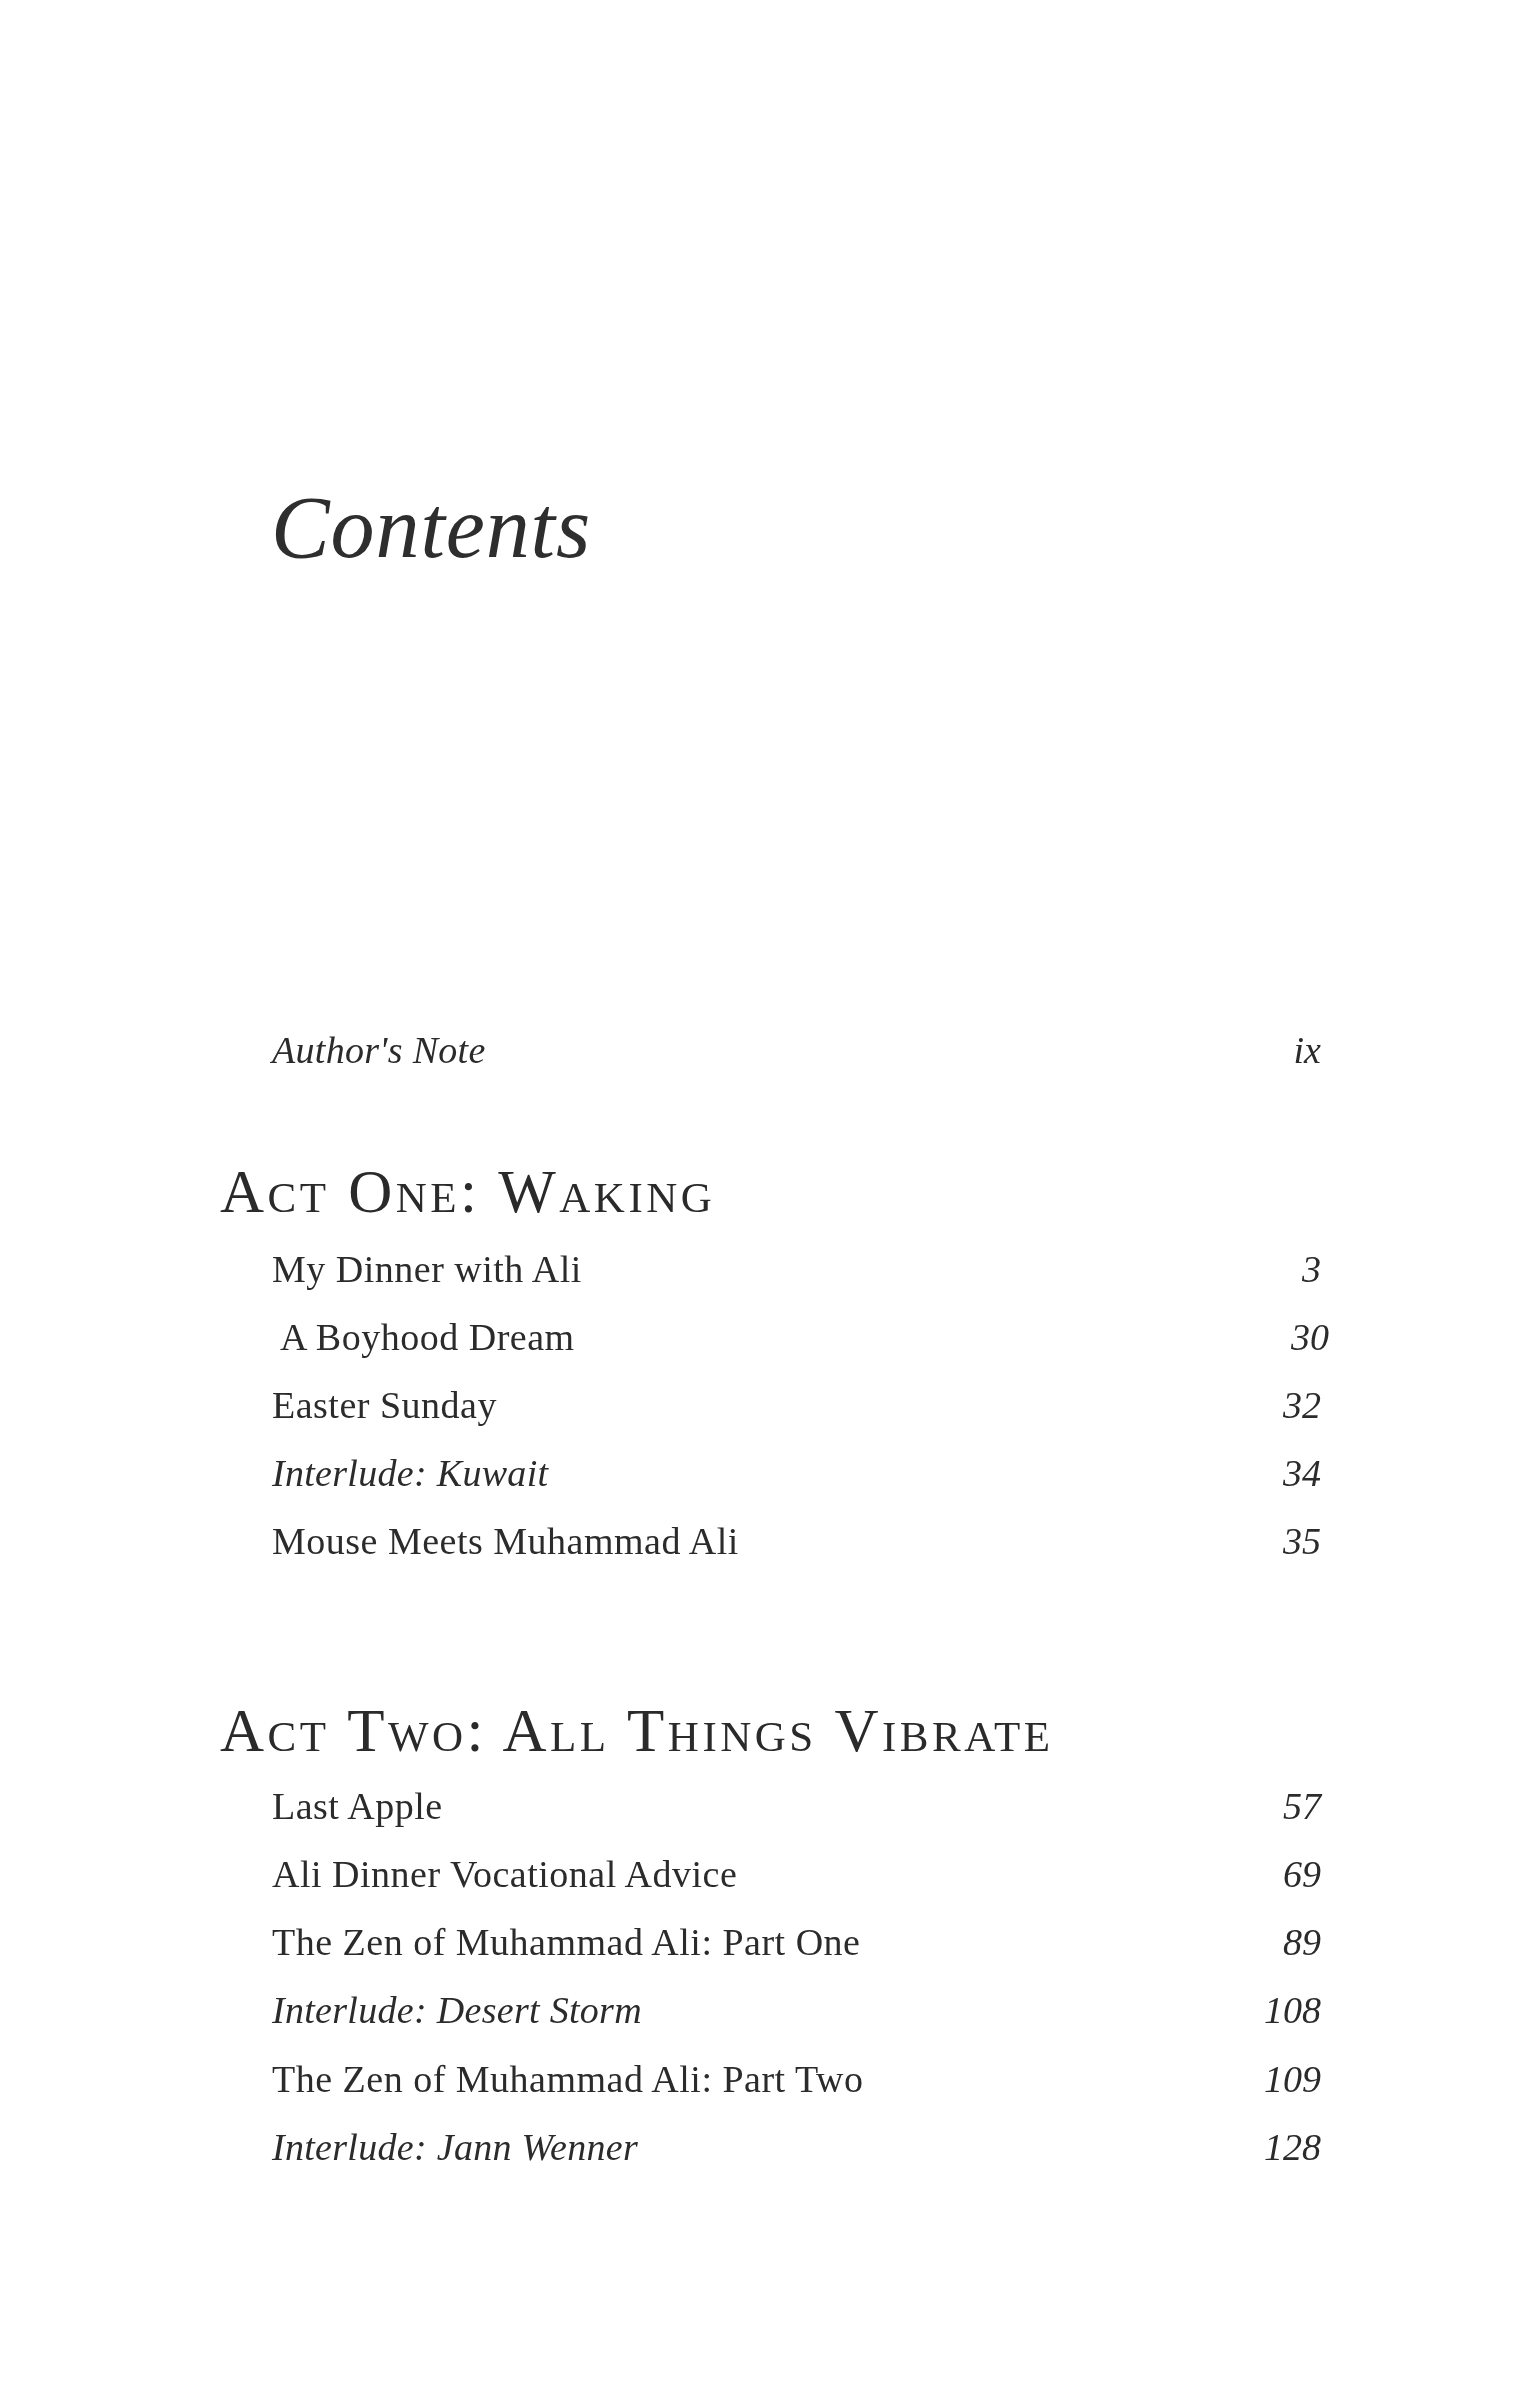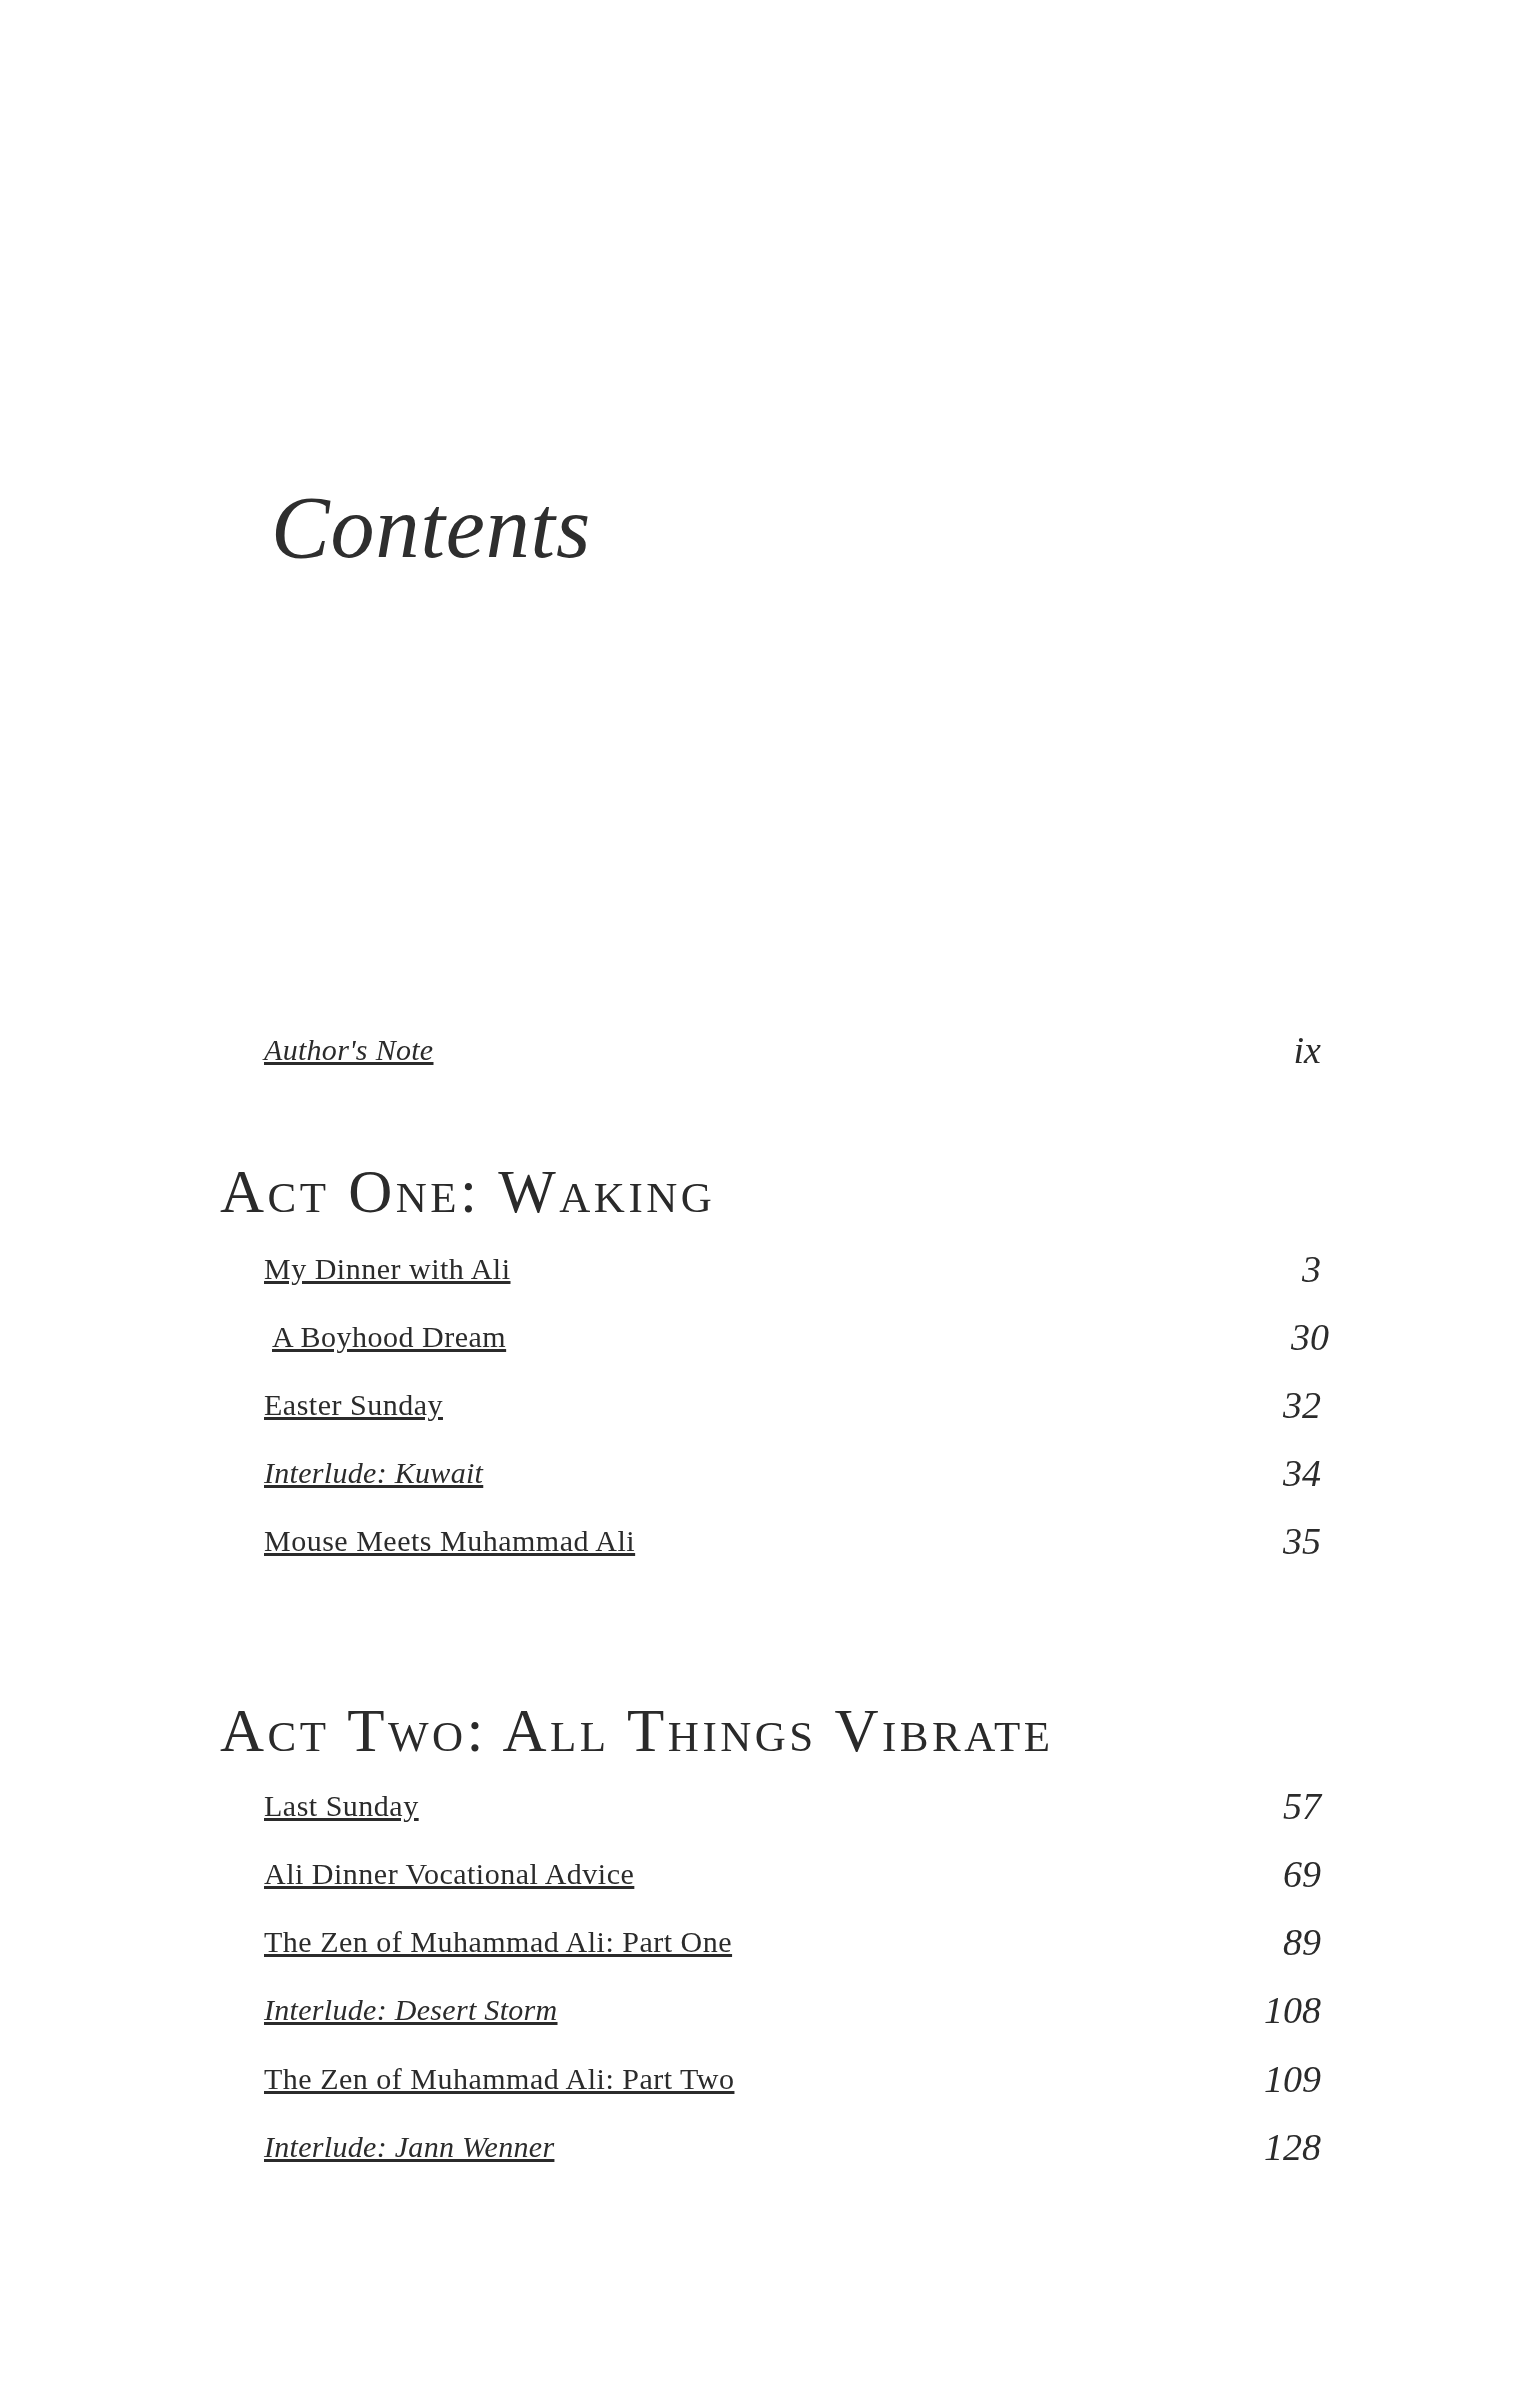--- a/index.html
+++ b/index.html
@@ -35,27 +35,26 @@
     font-style: italic;
   }
   .row {
     position: absolute;
     left: 0;
     width: 1540px;
     height: 44px;
   }
   .row .label {
     position: absolute;
-    left: 264px;
+    left: 272px;
     bottom: 0;
-    font-size: 30px;
+    font-size: 38px;
     line-height: 38px;
     white-space: nowrap;
     letter-spacing: 0.5px;
-    text-decoration: underline;
   }
   .row .page-num {
     position: absolute;
     right: 219px; 
     bottom: 0;
     font-size: 38px;
     line-height: 38px;
     font-style: italic;
     white-space: nowrap;
   }
@@ -104,21 +103,21 @@
     <span class="page-num">34</span>
   </div>
   <div class="row" style="top:1516px;">
     <span class="label">Mouse Meets Muhammad Ali</span>
     <span class="page-num">35</span>
   </div>
 
   <h2 class="section-heading" style="top:1702px;">Act Two: All Things Vibrate</h2>
 
   <div class="row" style="top:1781px;">
-    <span class="label">Last Sunday</span>
+    <span class="label">Last Apple</span>
     <span class="page-num">57</span>
   </div>
   <div class="row" style="top:1849px;">
     <span class="label">Ali Dinner Vocational Advice</span>
     <span class="page-num">69</span>
   </div>
   <div class="row" style="top:1917px;">
     <span class="label">The Zen of Muhammad Ali: Part One</span>
     <span class="page-num">89</span>
   </div>

